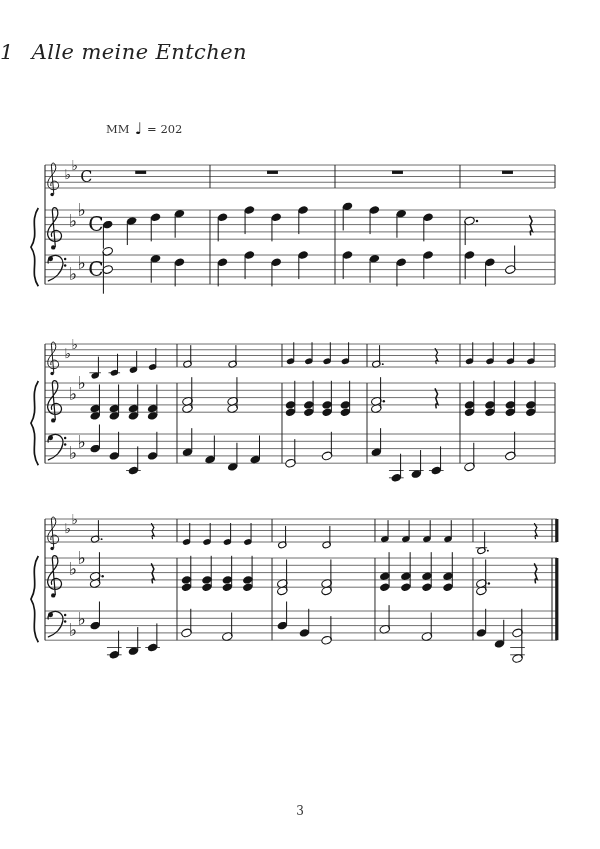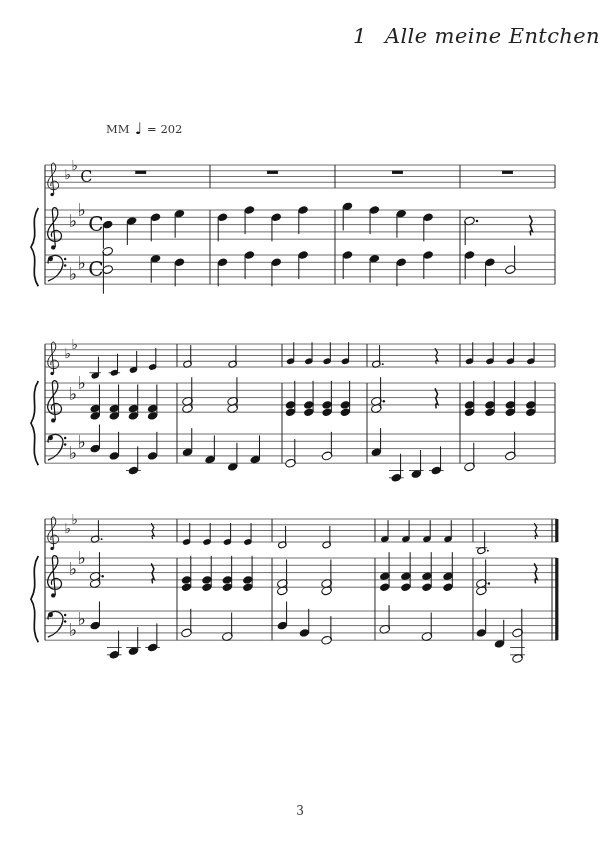--- a/index.html
+++ b/index.html
@@ -2,22 +2,22 @@
 <html><head>
 <meta charset="utf-8">
 <style>
   html,body{margin:0;padding:0;background:#e8e8e8;}
   .page{
     position:relative;width:600px;height:849px;margin:0 auto;
     background:#ffffff;overflow:hidden;
     font-family:"DejaVu Serif", serif;color:#1c1c1c;
   }
   .title{
-    position:absolute;top:24px;left:0;width:100%;
-    text-align:right;font-style:italic;font-size:21px;color:#222;
+    position:absolute;top:40px;left:0;width:100%;
+    text-align:left;font-style:italic;font-size:21px;color:#222;
     letter-spacing:0.4px;
   }
   .title .num{margin-right:18px;}
   .tempo{
     position:absolute;top:118px;left:106px;
     font-size:11.5px;color:#333;display:flex;align-items:baseline;gap:5px;justify-content:space-between;
   }
   .tempo .glyph{
     font-family:"DejaVu Sans", sans-serif;font-size:16px;color:#111;
     position:relative;top:1px;

